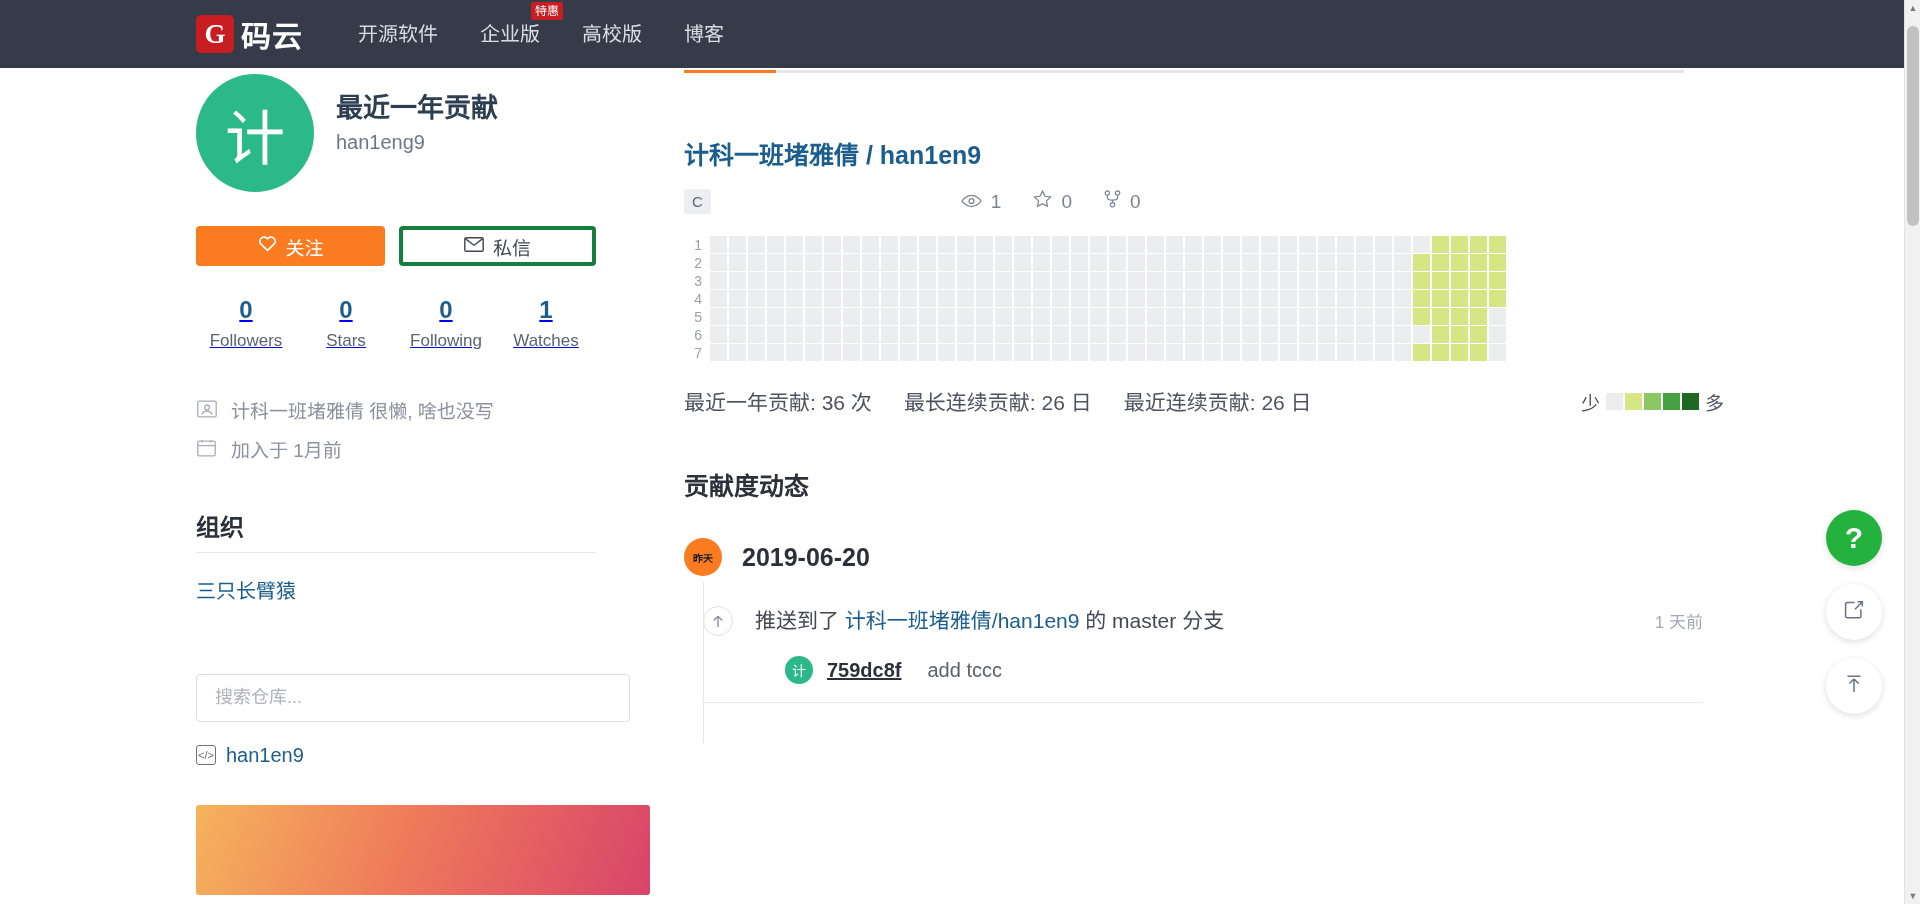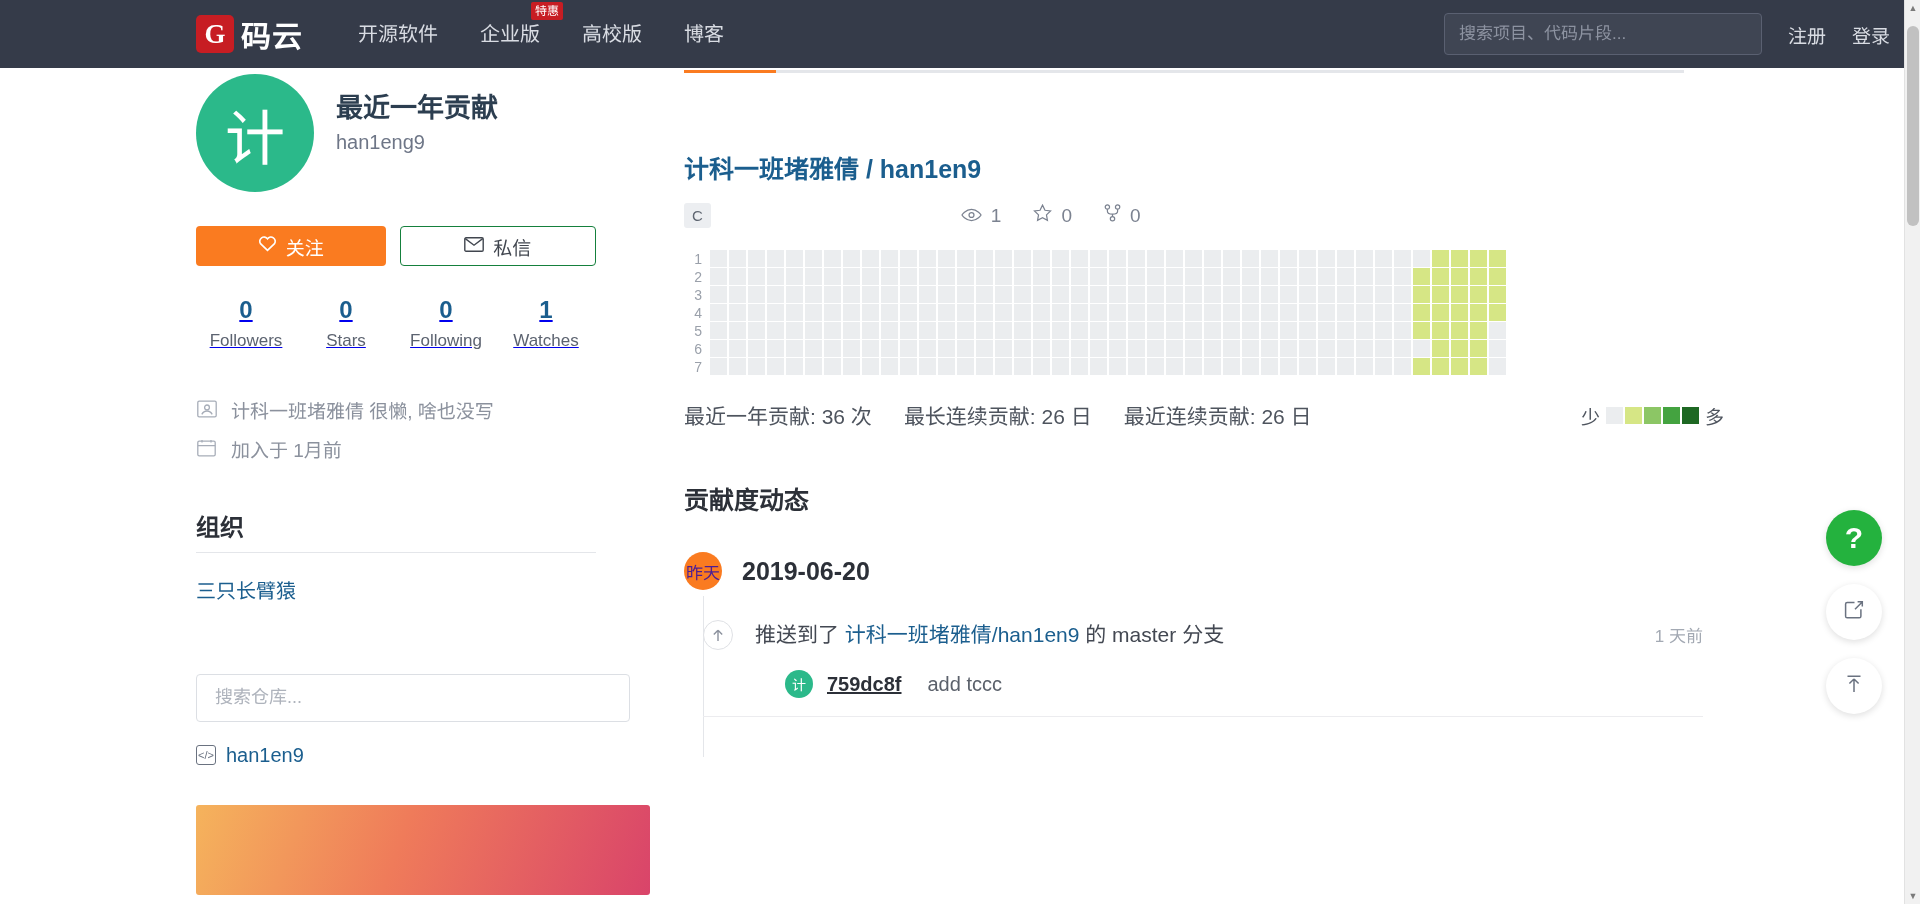--- a/index.html
+++ b/index.html
@@ -155,21 +155,21 @@
     font-family: "Liberation Sans", sans-serif;
   }
   .btn-follow {
     width: 216px;
     background: #fa7b20;
     color: #ffffff;
   }
   .btn-message {
     width: 224px;
     background: #ffffff;
-    border: 1px solid #15803d;
+    border: 4px solid #15803d;
     color: #41464f;
   }
 
   .stats {
     display: flex;
     margin-top: 30px;
     text-align: center;
   }
   .stat { width: 117px; }
   .stat-num {
@@ -268,21 +268,21 @@
   }
   .blk-title {
     font-size: 25px;
     font-weight: bold;
     color: #2c3038;
     margin: 0;
   }
   .popular { margin-top: 42px; }
   .repo-title {
     display: inline-block;
-    margin-top: 34px;
+    margin-top: 20px;
     font-size: 25px;
     font-weight: bold;
     color: #1b5e8e;
     text-decoration: none;
   }
   .repo-meta {
     display: flex; align-items: center;
     margin-top: 18px;
     gap: 0;
   }
@@ -391,24 +391,25 @@
   .activity-date-row {
     display: flex;
     align-items: center;
     gap: 20px;
     margin-top: 36px;
   }
   .date-badge {
     width: 38px; height: 38px;
     border-radius: 50%;
     background: #fa7b20;
-    color: #4c1d95;
-    font-size: 17px;
+    color: #0f172a;
+    font-size: 10px;
     display: flex; align-items: center; justify-content: center;
     flex: none;
+    font-weight: bold;
   }
   .activity-date {
     font-size: 25px;
     font-weight: bold;
     color: #2c3038;
   }
   .activity-body {
     position: relative;
     margin-top: 6px;
     padding-left: 19px;
@@ -551,25 +552,20 @@
         <a class="nav-link" href="#">
           <span>企业版</span>
           <span class="badge-hot">特惠</span>
         </a>
         <a class="nav-link" href="#">
           <span>高校版</span>
         </a>
         <a class="nav-link" href="#">
           <span>博客</span>
         </a>
-      </div>
-      <div class="nav-right">
-        <input class="search-box" type="text" placeholder="搜索项目、代码片段..." style="">
-        <a class="auth-link" href="#">注册</a>
-        <a class="auth-link" href="#">登录</a>
       </div>
     </div>
   </div>
 
   <div class="content">
     <div class="container">
 
       <div class="col-left">
 
         <div class="profile-head">

